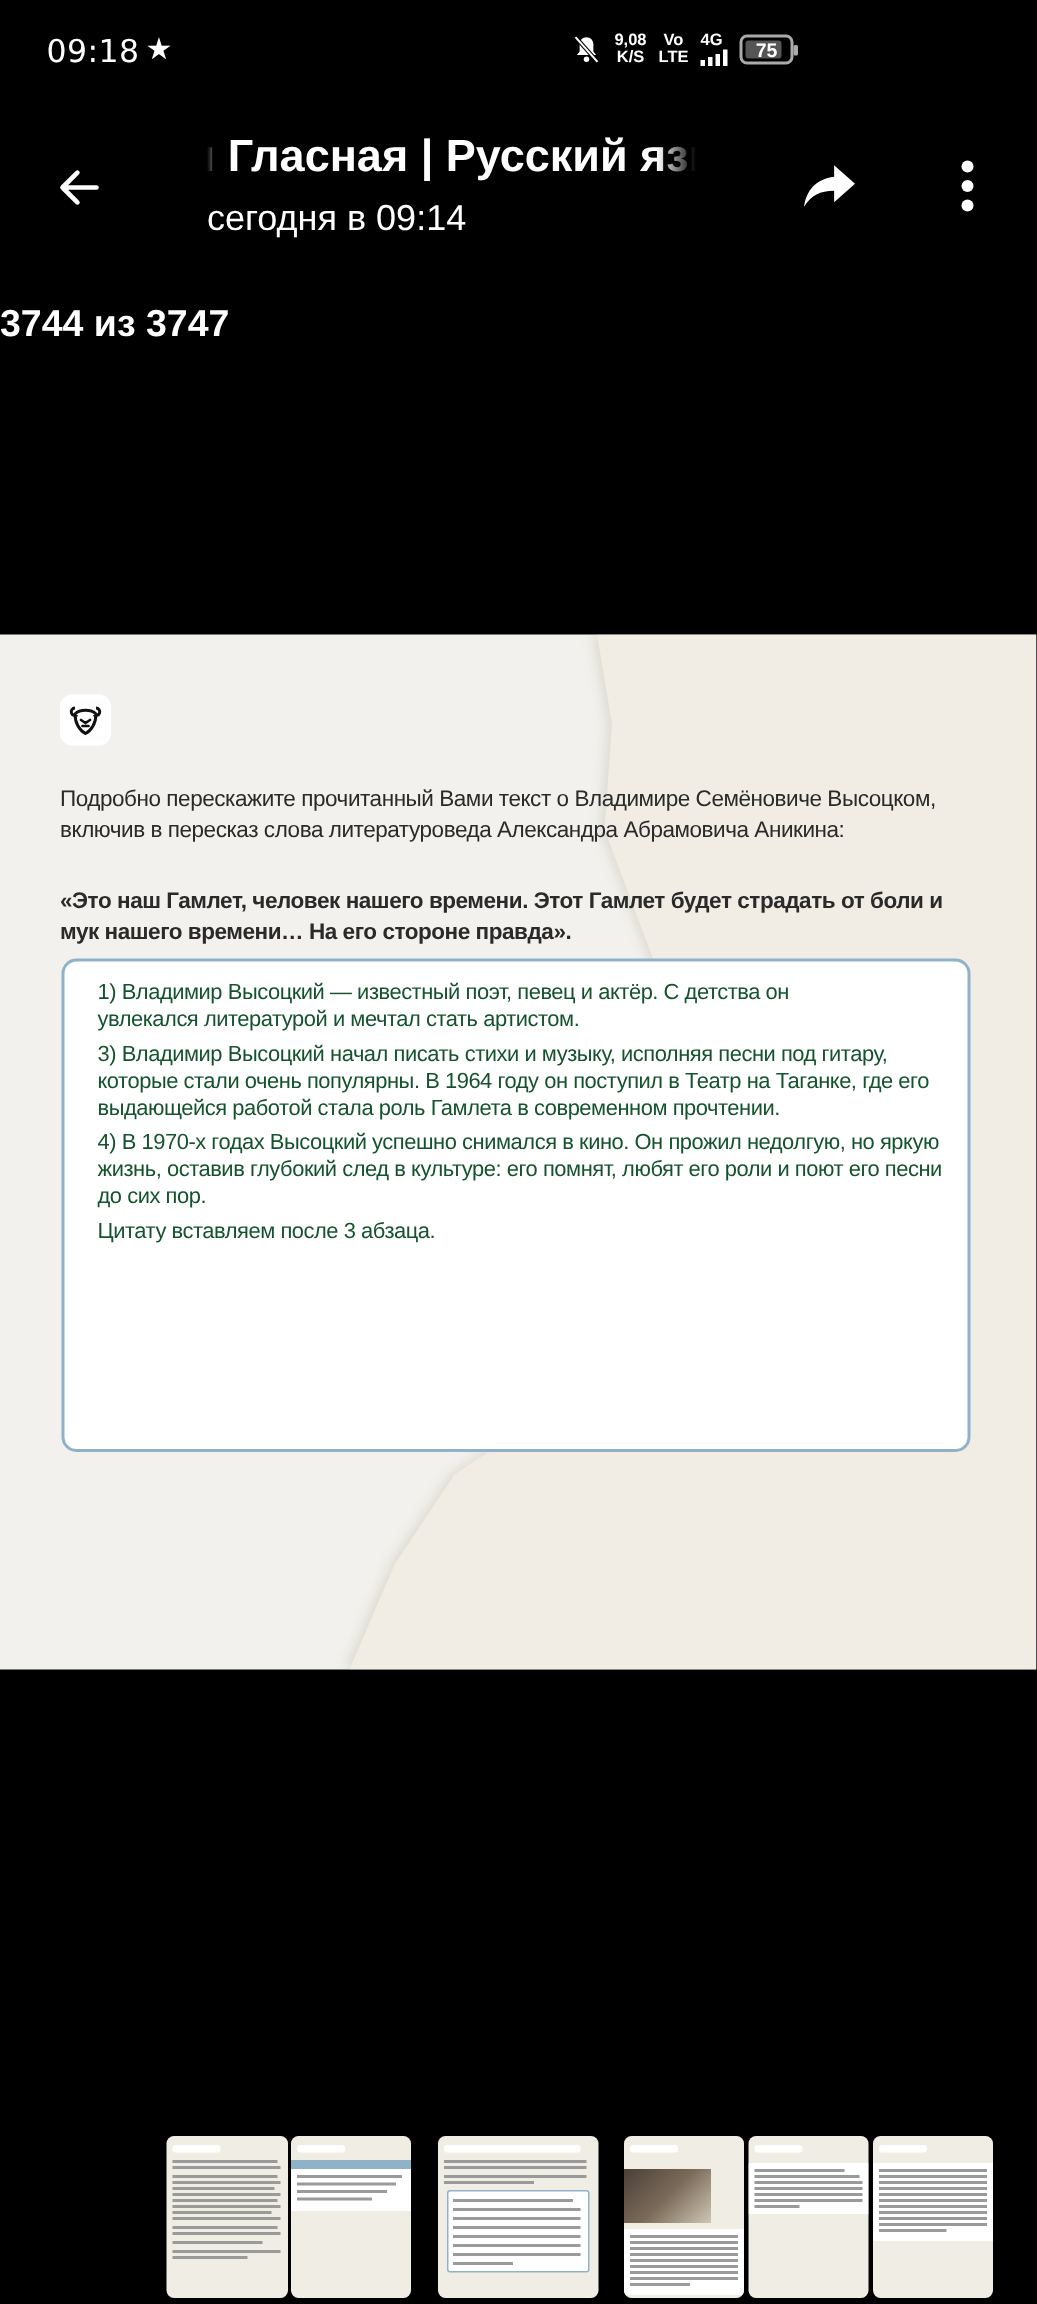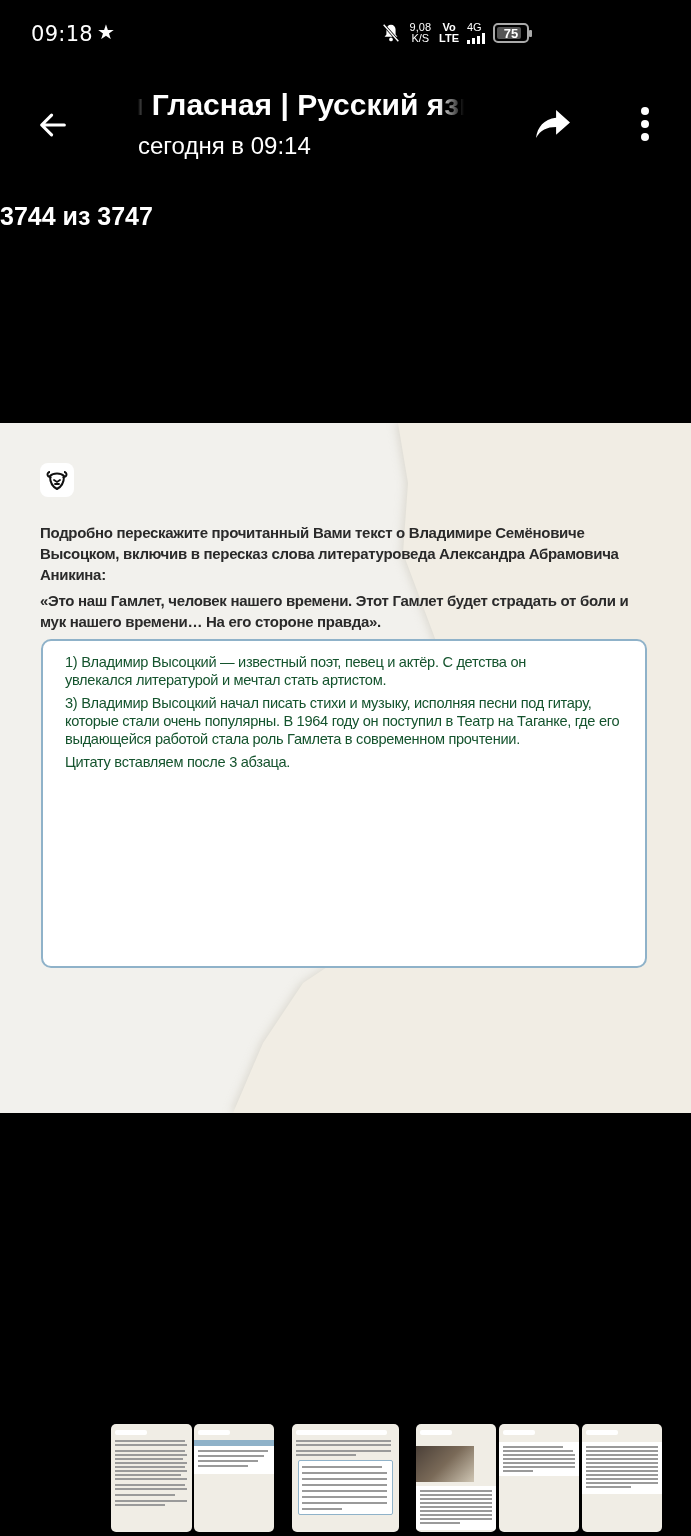--- a/index.html
+++ b/index.html
@@ -5,21 +5,21 @@
   * { box-sizing: border-box; margin: 0; padding: 0; }
   html, body { width: 691px; height: 1536px; background: #000; overflow: hidden; }
   body { position: relative; font-family: "Liberation Sans", sans-serif; color: #fff; }
 
   
   .statusbar { position: absolute; left: 0; top: 0; width: 559px; height: 70px; }
   .sb-time { position: absolute; left: 31px; top: 22px; font-size: 21px; color: #fff; font-family: "DejaVu Sans", sans-serif; letter-spacing: 0.3px; }
   .sb-star { position: absolute; left: 97px; top: 20px; font-size: 20px; }
   .sb-right { position: absolute; right: 30px; top: 22px; display: flex; align-items: center; gap: 8px; }
   .sb-bell { width: 22px; height: 22px; }
-  .sb-speed { font-size: 11px; line-height: 11px; text-align: center; font-weight: normal; }
+  .sb-speed { font-size: 11px; line-height: 11px; text-align: center; font-weight: bold; }
   .sb-volte { font-size: 11px; line-height: 11px; text-align: center; font-weight: bold; }
   .sb-signal { display: flex; align-items: flex-end; gap: 2px; height: 20px; }
   .sb-signal span { display: block; width: 3px; background: #fff; }
   .sb-battery { position: relative; width: 36px; height: 20px; border: 2px solid #aaa; border-radius: 5px; display: flex; align-items: center; justify-content: center; }
   .sb-battery .fill { position: absolute; left: 2px; top: 2px; bottom: 2px; width: 24px; background: #555; border-radius: 2px; }
   .sb-battery .val { position: relative; font-size: 13px; font-weight: bold; color: #fff; }
   .sb-battery::after { content: ""; position: absolute; right: -5px; top: 5px; width: 3px; height: 7px; background: #aaa; border-radius: 1px; }
 
   
   .appbar { position: absolute; left: 0; top: 80px; width: 691px; height: 90px; }
@@ -32,21 +32,21 @@
   .share-btn { position: absolute; left: 528px; top: 22px; width: 50px; height: 44px; display: flex; align-items: center; justify-content: center; }
   .more-btn { position: absolute; left: 624px; top: 20px; width: 42px; height: 48px; display: flex; align-items: center; justify-content: center; }
 
   .counter { position: absolute; left: 0; top: 202px; width: 691px; text-align: left; font-size: 25px; font-weight: bold; color: #fff; }
 
   
   .image { position: absolute; left: 0; top: 423px; width: 691px; height: 690px; background: #f2f1ed; overflow: hidden; }
   .paper-tear { position: absolute; left: 0; top: 0; width: 691px; height: 690px; }
   .task-icon { position: absolute; left: 40px; top: 40px; width: 34px; height: 34px; background: #fff; border-radius: 8px; display: flex; align-items: center; justify-content: center; }
   .task-header { position: absolute; left: 87px; top: 41px; width: 550px; height: 32px; background: #fff; border-radius: 9px; padding-left: 12px; display: flex; align-items: center; font-size: 13px; color: #1d1d1d; font-weight: bold; letter-spacing: -0.3px; }
-  .instr { position: absolute; left: 40px; top: 99px; width: 600px; font-size: 15px; line-height: 21px; color: #2a2a2a; font-weight: bold; letter-spacing: -0.3px; }
+  .instr { position: absolute; left: 40px; top: 99px; width: 600px; font-size: 15px; line-height: 21px; color: #2a2a2a; font-weight: normal; letter-spacing: -0.3px; }
   .quote { position: absolute; left: 40px; top: 167px; width: 600px; font-size: 15px; line-height: 21px; color: #2a2a2a; font-weight: bold; letter-spacing: -0.3px; }
   .micro-box { position: absolute; left: 41px; top: 216px; width: 606px; height: 329px; background: #fff; border: 2px solid #8fb2c9; border-radius: 10px; padding: 12px 20px 0 22px; color: #39444f; }
   .micro-title { font-size: 15px; font-weight: bold; color: #39444f; margin-bottom: 4px; letter-spacing: -0.2px; }
   .micro-p { font-size: 14.6px; line-height: 18px; margin-bottom: 5px; letter-spacing: -0.3px; color: #14532d; }
 
   
   .thumbs { position: absolute; left: 0; top: 1424px; width: 691px; height: 112px; }
   .thumb { position: absolute; top: 0; height: 108px; background: #f0ede5; border-radius: 5px; overflow: hidden; }
   .thumb .bar { position: absolute; left: 4px; height: 2px; background: #9a9a9a; }
   .thumb .hdr { position: absolute; left: 4px; top: 6px; width: 40%; height: 5px; background: #fff; border-radius: 2px; }
@@ -69,21 +69,21 @@
     </svg>
     <div class="sb-speed">
       <div>9,08</div>
       <div>K/S</div>
     </div>
     <div class="sb-volte">
       <div>Vo</div>
       <div>LTE</div>
     </div>
     <div style="display:flex;flex-direction:column;align-items:flex-start;">
-      <span style="font-size:11px;font-weight:normal;line-height:11px;">4G</span>
+      <span style="font-size:11px;font-weight:bold;line-height:11px;">4G</span>
       <div class="sb-signal" style="height:11px;">
         <span style="height:4px"></span>
           <span style="height:6px"></span>
           <span style="height:8px"></span>
           <span style="height:11px"></span>
       </div>
     </div>
     <div class="sb-battery">
       <div class="fill"></div>
       <span class="val">75</span>
@@ -134,20 +134,21 @@
       <path d="M9 12l3 2 3-2M10 16h4" stroke="#111" stroke-width="1.8" fill="none" stroke-linecap="round"></path>
     </svg>
   </div>
 
   <div class="instr">Подробно перескажите прочитанный Вами текст о Владимире Семёновиче Высоцком, включив в пересказ слова литературоведа Александра Абрамовича Аникина:</div>
   <div class="quote">«Это наш Гамлет, человек нашего времени. Этот Гамлет будет страдать от боли и мук нашего времени… На его стороне правда».</div>
 
   <div class="micro-box">
     <p class="micro-p" style="width:480px">1) Владимир Высоцкий — известный поэт, певец и актёр. С детства он увлекался литературой и мечтал стать артистом.</p>
     <p class="micro-p" style="width:555px">3) Владимир Высоцкий начал писать стихи и музыку, исполняя песни под гитару, которые стали очень популярны. В 1964 году он поступил в Театр на Таганке, где его выдающейся работой стала роль Гамлета в современном прочтении.</p>
+    <p class="micro-p" style="width:565px">4) В 1970-х годах Высоцкий успешно снимался в кино. Он прожил недолгую, но яркую жизнь, оставив глубокий след в культуре: его помнят, любят его роли и поют его песни до сих пор.</p>
     <p class="micro-p">Цитату вставляем после 3 абзаца.</p>
   </div>
 </div>
 
 <div class="thumbs">
   <div class="thumb" style="left:111px;width:81px;">
     <div class="hdr"></div>
     <div class="bar" style="top:16px;width:70px"></div>
       <div class="bar" style="top:20px;width:72px"></div>
     <div class="bar" style="top:26px;width:70px"></div>

